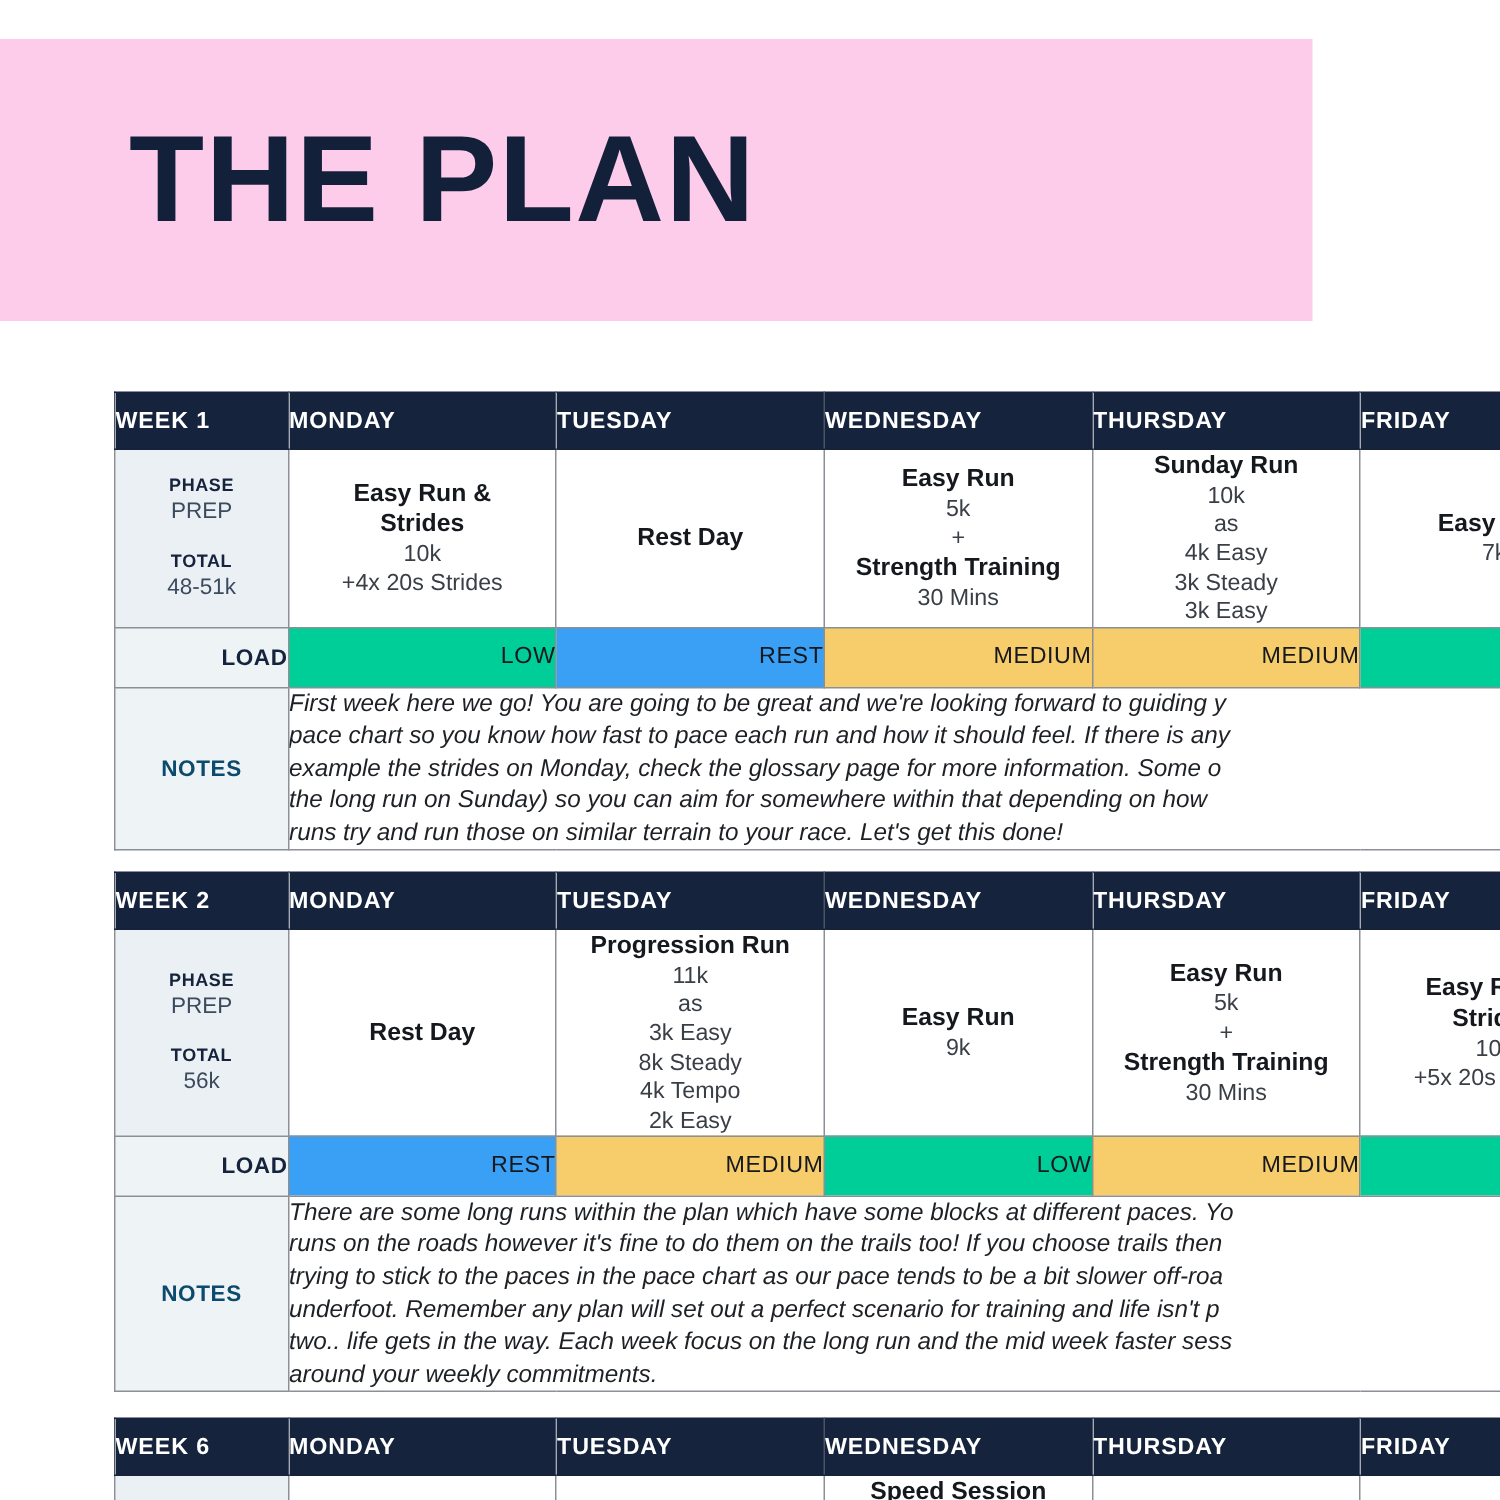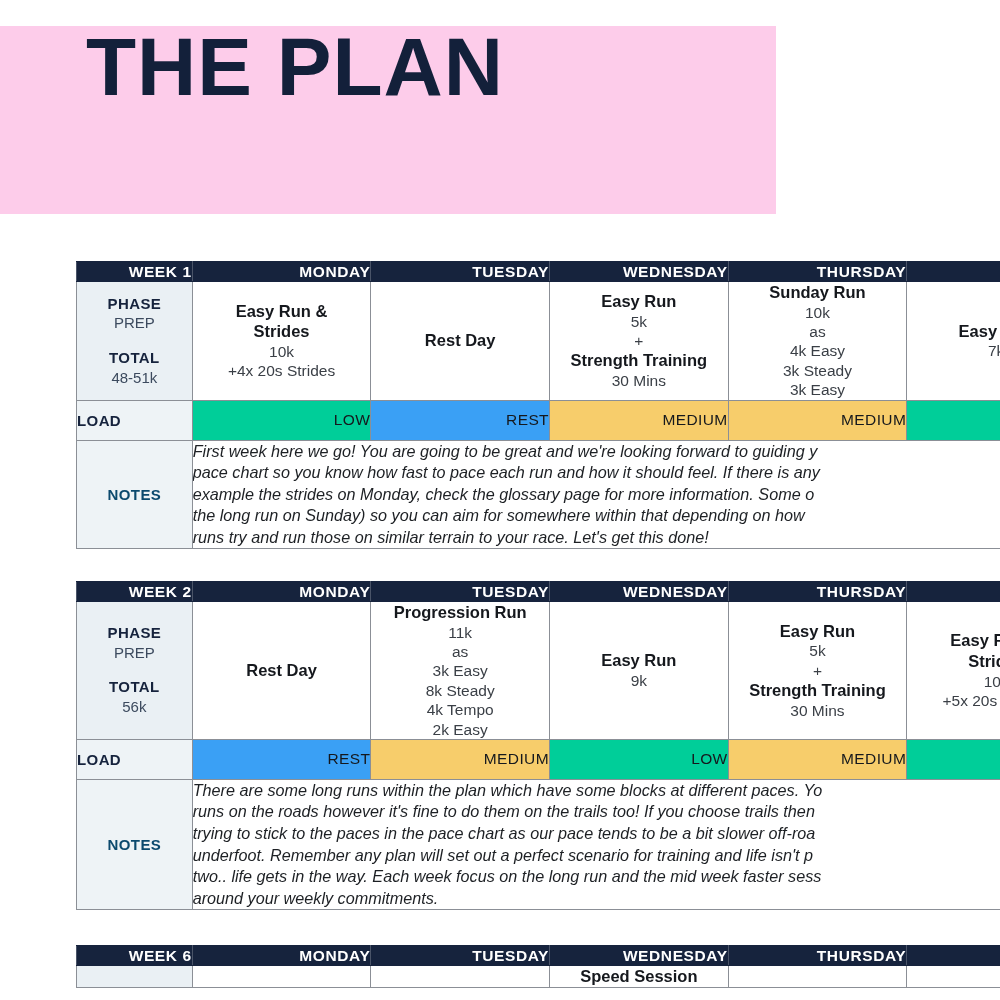--- a/index.html
+++ b/index.html
@@ -15,23 +15,24 @@
     position: relative;
     width: 1000px; height: 1000px;
     background: #ffffff;
     overflow: hidden;
   }
 
   
   .banner {
     position: absolute;
     left: 0; top: 26px;
-    width: 776px; height: 188px;
+    width: 875px; height: 188px;
     background: #fdccea;
     display: flex;
+    align-items: center;
   }
   .banner-title {
     margin-left: 86px;
     font-size: 82px;
     font-weight: 700;
     letter-spacing: 1px;
     color: #13203a;
     line-height: 1;
     font-family: "Liberation Sans", sans-serif;
   }
@@ -55,38 +56,38 @@
   .col-label { width: 114px; }
   .col-day   { width: 176px; }
 
   
   .hdr th {
     background: #16233d;
     color: #ffffff;
     font-size: 15.5px;
     font-weight: 700;
     letter-spacing: 0.6px;
-    height: 20px;
-    text-align: right;
+    height: 38px;
+    text-align: left;
     border-color: #16233d;
     border-left: 1px solid #4a5468;
     border-right: 1px solid #4a5468;
     white-space: nowrap;
     overflow: hidden;
   }
 
   
   .label-cell {
     background: #eaf0f4;
     text-align: center;
     color: #16233d;
     padding: 6px 2px;
   }
   .label-cell .lbl-strong {
-    font-size: 15px;
+    font-size: 12px;
     font-weight: 700;
     letter-spacing: 0.4px;
     line-height: 1.25;
   }
   .label-cell .lbl-value {
     font-size: 15px;
     font-weight: 400;
     color: #3c4a5e;
     line-height: 1.3;
   }
@@ -106,21 +107,21 @@
   }
   .session .s-line {
     font-size: 15.5px;
     font-weight: 400;
     color: #3a3f46;
   }
 
   
   .load-label {
     background: #eef3f6;
-    text-align: left;
+    text-align: right;
     font-size: 15px;
     font-weight: 700;
     letter-spacing: 0.4px;
     color: #16233d;
     height: 27px;
   }
   .load-cell {
     text-align: right;
     font-size: 15.5px;
     color: #15181d;

